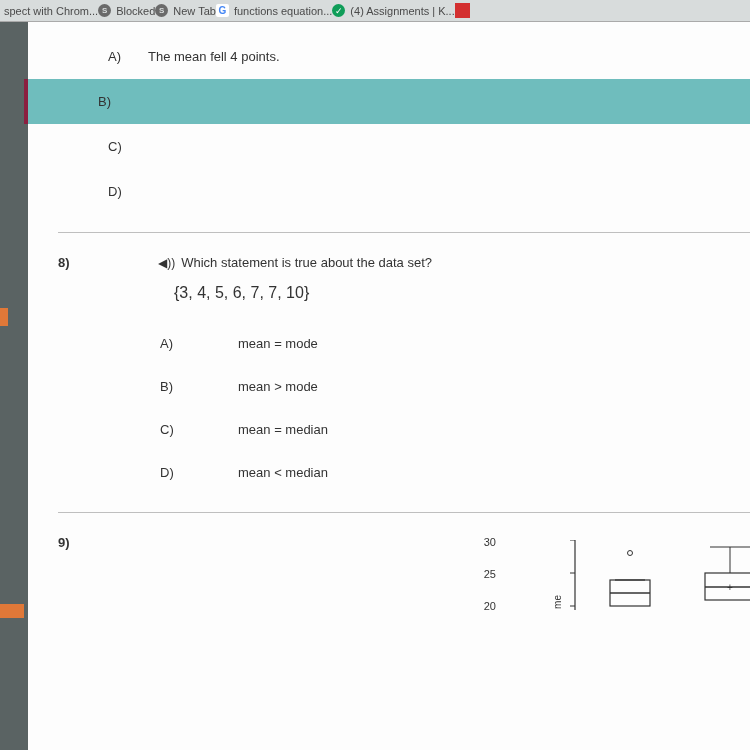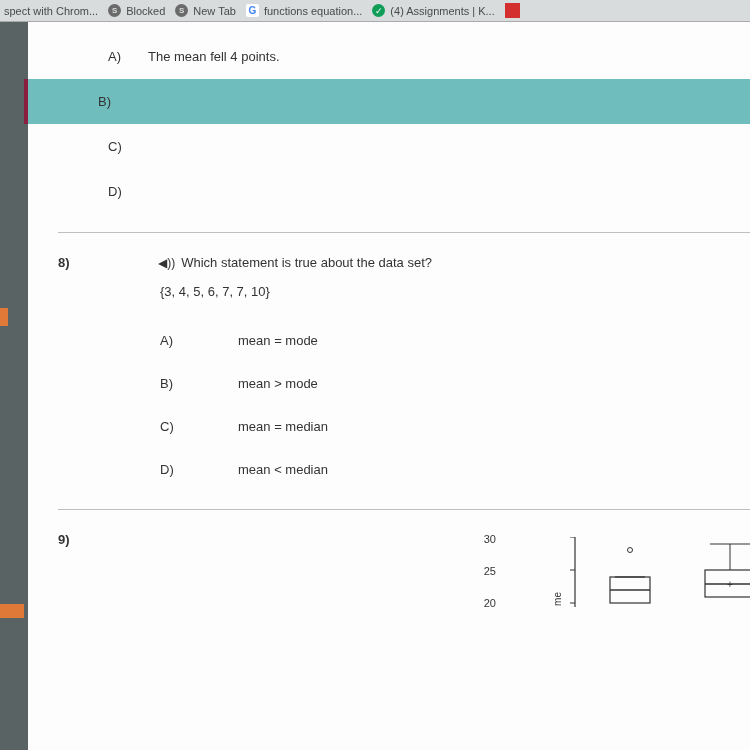--- a/index.html
+++ b/index.html
@@ -9,21 +9,21 @@
       width: 750px;
       height: 750px;
       overflow: hidden;
       position: relative;
     }
     .tab-bar {
       background: #d8dcdc;
       height: 22px;
       display: flex;
       align-items: center;
-      gap: 10px;
+      gap: 0;
       padding: 0 4px;
       font-size: 11px;
       color: #4a4a4a;
       border-bottom: 1px solid #aaa;
     }
     .tab-item {
       display: flex;
       align-items: center;
       gap: 5px;
       white-space: nowrap;
@@ -149,22 +149,22 @@
       align-items: center;
       gap: 6px;
       margin-bottom: 14px;
     }
     .sound-icon {
       font-size: 12px;
       color: #333;
     }
     .dataset {
       margin-bottom: 20px;
-      margin-left: 2px;
-      font-size: 13px;
+      margin-left: 16px;
+      font-size: 16px;
     }
     .inner-choice {
       display: flex;
       align-items: center;
       padding: 14px 0;
       font-size: 13px;
     }
     .inner-choice .choice-label {
       width: 80px;
       padding-left: 2px;

